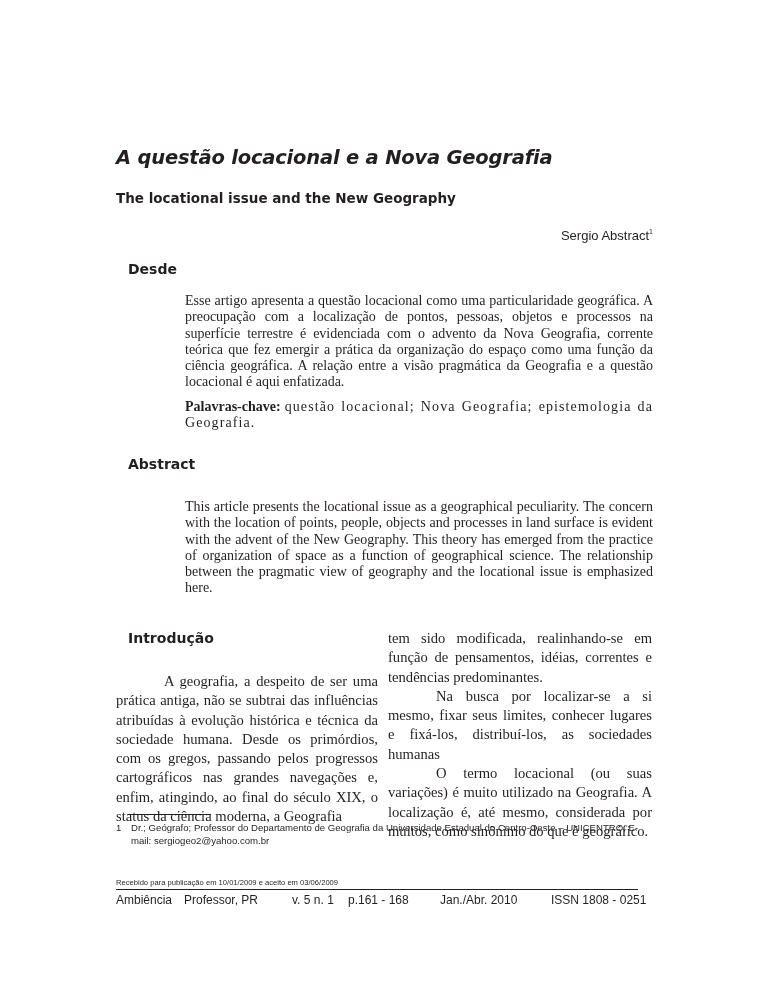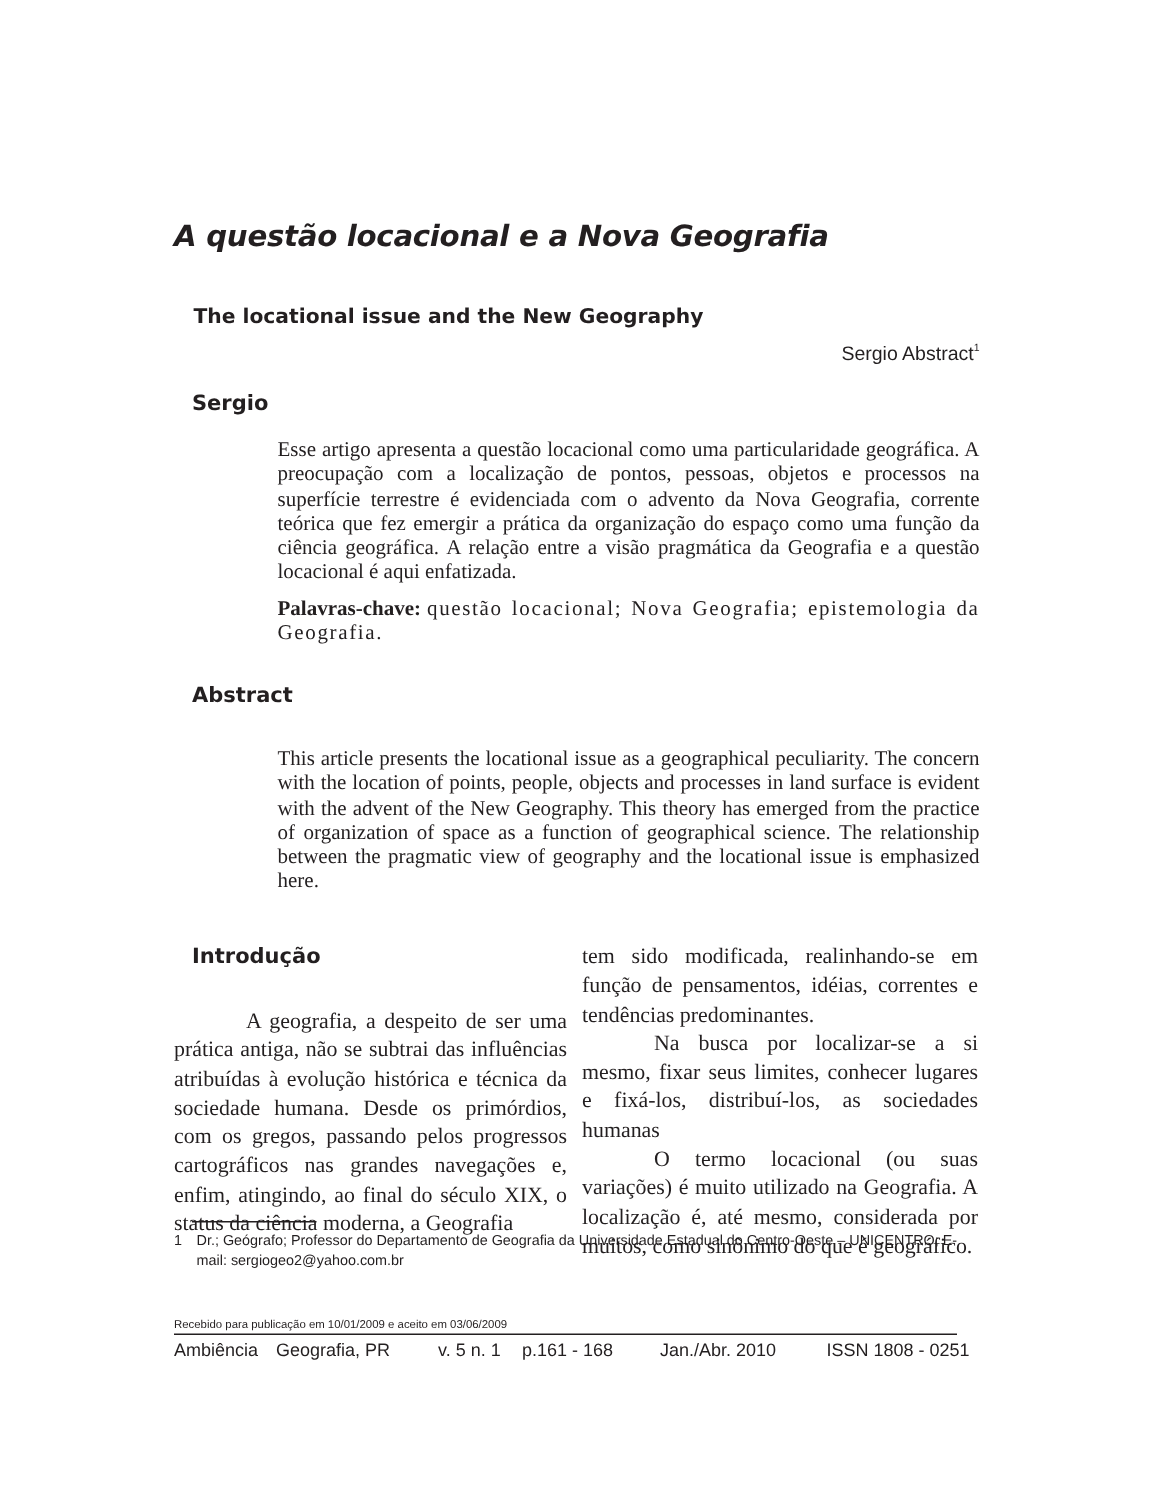--- a/index.html
+++ b/index.html
@@ -1,20 +1,20 @@
 <!DOCTYPE html>
 <html><head>
 <meta charset="utf-8">
 <style>
   html, body { margin: 0; padding: 0; background: #ffffff; }
   body { width: 768px; height: 994px; position: relative; overflow: hidden; color: #231f20; }
   .sans { font-family: "DejaVu Sans", "Liberation Sans", sans-serif; }
   .serif { font-family: "Liberation Serif", "DejaVu Serif", serif; }
   .title { position: absolute; left: 116px; top: 146px; font-size: 19.5px; font-weight: bold; margin: 0; letter-spacing: -0.2px; font-style: italic; }
-  .subtitle { position: absolute; left: 116px; top: 190px; font-size: 13.5px; font-weight: bold; margin: 13px; text-align: center; }
+  .subtitle { position: absolute; left: 116px; top: 190px; font-size: 13.5px; font-weight: bold; margin: 0; text-align: center; }
   .author { position: absolute; right: 115px; top: 228px; font-size: 13px; font-family: "Liberation Sans", sans-serif; }
   .author sup { font-size: 7px; vertical-align: 6px; }
   .section-heading { position: absolute; left: 128px; font-size: 14px; font-weight: bold; margin: 0; }
   .abstract-block { position: absolute; left: 185px; width: 468px; font-size: 14px; line-height: 16.3px; text-align: justify; }
   .abstract-block p { margin: 0; }
   .kw { margin-top: 8px !important; }
   .kw-spaced { letter-spacing: 1.1px; word-spacing: 1px; }
   .col { position: absolute; top: 672px; width: 262px; font-size: 14.6px; line-height: 19.3px; text-align: justify; }
   .col p { margin: 0; }
   .indent { text-indent: 48px; }
@@ -29,21 +29,21 @@
   .footer { position: absolute; left: 116px; top: 893px; width: 522px; font-size: 12px; font-family: "Liberation Sans", sans-serif; }
   .footer span { position: absolute; white-space: nowrap; }
 </style>
 </head>
 <body>
 
 <h1 class="title sans">A questão locacional e a Nova Geografia</h1>
 <h2 class="subtitle sans">The locational issue and the New Geography</h2>
 <div class="author"><span>Sergio Abstract</span><sup>1</sup></div>
 
-<h3 class="section-heading sans" style="top:261px">Sergio</h3>
+<h3 class="section-heading sans" style="top:261px">Desde</h3>
 <div class="abstract-block serif" style="top:293px">
   <p>Esse artigo apresenta a questão locacional como uma particularidade geográfica. A preocupação com a localização de pontos, pessoas, objetos e processos na superfície terrestre é evidenciada com o advento da Nova Geografia, corrente teórica que fez emergir a prática da organização do espaço como uma função da ciência geográfica. A relação entre a visão pragmática da Geografia e a questão locacional é aqui enfatizada.</p>
   <p class="kw"><b>Palavras-chave:</b> <span class="kw-spaced">questão locacional; Nova Geografia; epistemologia da Geografia.</span></p>
 </div>
 
 <h3 class="section-heading sans" style="top:456px">Abstract</h3>
 <div class="abstract-block serif" style="top:499px">
   <p>This article presents the locational issue as a geographical peculiarity. The concern with the location of points, people, objects and processes in land surface is evident with the advent of the New Geography. This theory has emerged from the practice of organization of space as a function of geographical science. The relationship between the pragmatic view of geography and the locational issue is emphasized here.</p>
 </div>
 
@@ -60,18 +60,18 @@
 <div class="fn-rule"></div>
 <div class="footnote">
   <span class="num">1</span>
   <span class="txt">Dr.; Geógrafo; Professor do Departamento de Geografia da Universidade Estadual do Centro-Oeste – UNICENTRO; E-mail: sergiogeo2@yahoo.com.br</span>
 </div>
 
 <div class="received">Recebido para publicação em 10/01/2009 e aceito em 03/06/2009</div>
 <div class="footer-rule"></div>
 <div class="footer">
   <span style="left:0">Ambiência</span>
-  <span style="left:68px">Geografia, PR</span>
+  <span style="left:68px">Professor, PR</span>
   <span style="left:176px">v. 5 n. 1</span>
   <span style="left:232px">p.161 - 168</span>
   <span style="left:324px">Jan./Abr. 2010</span>
   <span style="left:435px">ISSN 1808 - 0251</span>
 </div>
 
 </body></html>

